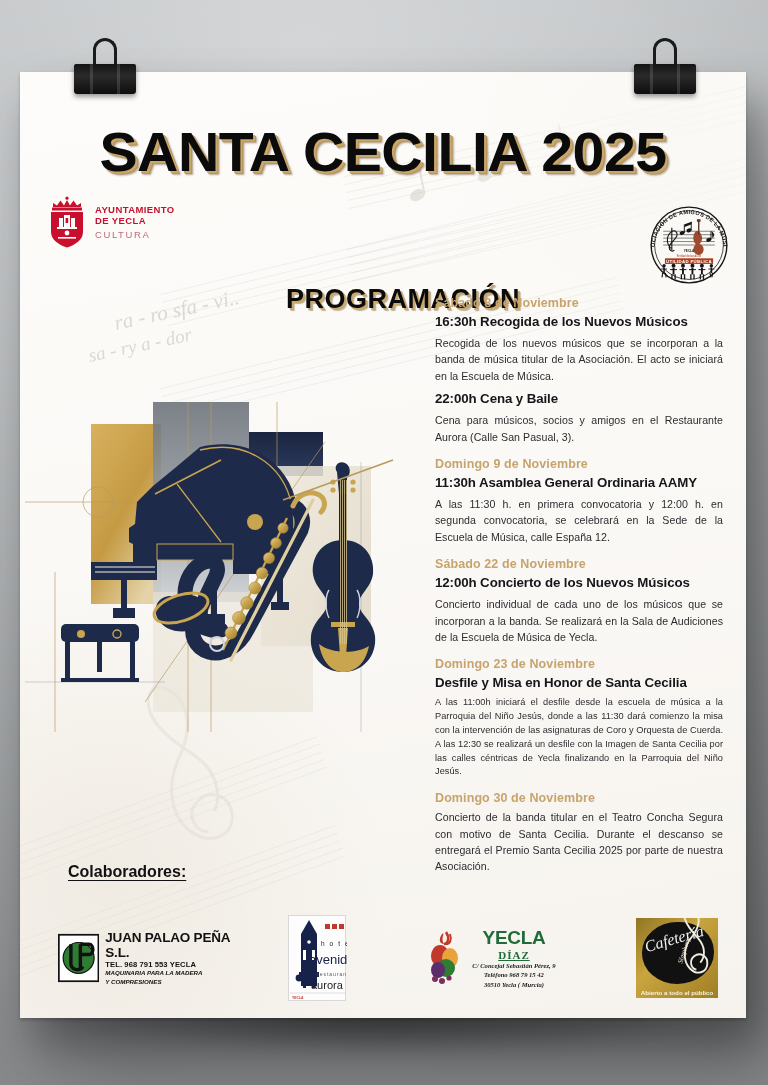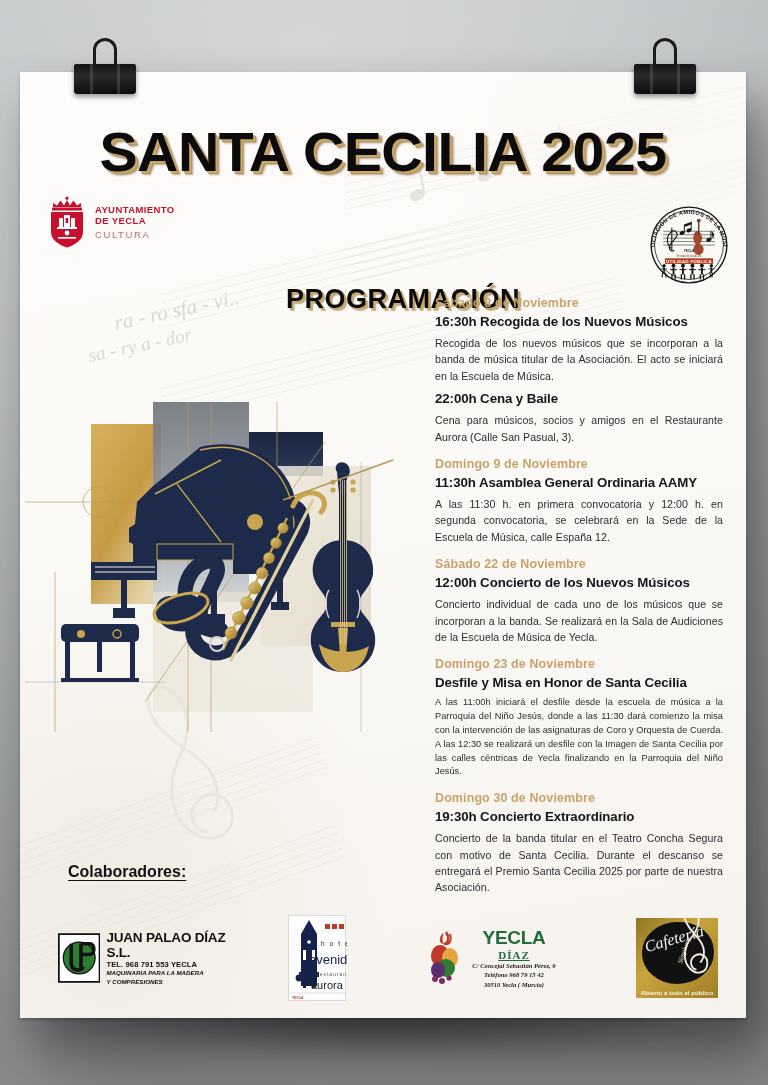--- a/index.html
+++ b/index.html
@@ -534,41 +534,40 @@
     </div>
 
     <div>
       <div class="ev-date">Domingo 23 de Noviembre</div>
       <div class="ev-title">Desfile y Misa en Honor de Santa Cecilia</div>
       <div class="ev-body small">A las 11:00h iniciará el desfile desde la escuela de música a la Parroquia del Niño Jesús, donde a las 11:30 dará comienzo la misa con la intervención de las asignaturas de Coro y Orquesta de Cuerda. A las 12:30 se realizará un desfile con la Imagen de Santa Cecilia por las calles céntricas de Yecla finalizando en la Parroquia del Niño Jesús.</div>
     </div>
 
     <div>
       <div class="ev-date">Domingo 30 de Noviembre</div>
-      <div class="ev-title">19:30h Concierto Extraordinario</div>
       <div class="ev-body">Concierto de la banda titular en el Teatro Concha Segura con motivo de Santa Cecilia. Durante el descanso se entregará el Premio Santa Cecilia 2025 por parte de nuestra Asociación.</div>
     </div>
 
   </div>
 
   <div class="collab-head">Colaboradores:</div>
 
   <div class="collab-row">
 
 
     <div class="logo-box" style="gap:6px; width:178px;">
       <svg width="48" height="56" viewBox="0 0 48 56">
         <rect x="1" y="1" width="46" height="54" fill="#fff" stroke="#111" stroke-width="2"></rect>
         <circle cx="24" cy="28" r="18" fill="#2f7d32"></circle>
         <circle cx="24" cy="28" r="18" fill="none" stroke="#111" stroke-width="1.4"></circle>
         <path d="M15 12 L15 34 C15 42, 25 44, 29 38" fill="none" stroke="#111" stroke-width="4"></path>
         <path d="M26 12 L26 42 M26 12 L36 12 C42 12, 42 24, 36 24 L26 24" fill="none" stroke="#111" stroke-width="4"></path>
       </svg>
       <div>
-        <div class="jp-name">JUAN PALAO DÍAZ S.L.</div>
+        <div class="jp-name">JUAN PALAO PEÑA S.L.</div>
         <div class="jp-tel">TEL. 968 791 553 YECLA</div>
         <div class="jp-sub">MAQUINARIA PARA LA MADERA</div>
         <div class="jp-sub">Y COMPRESIONES</div>
       </div>
     </div>
 
     <div class="hotel-box">
       <svg viewBox="0 0 58 86" width="58" height="86">
 
         <path d="M12 18 L20 4 L28 18 L28 70 L12 70 Z" fill="#16224a"></path>

